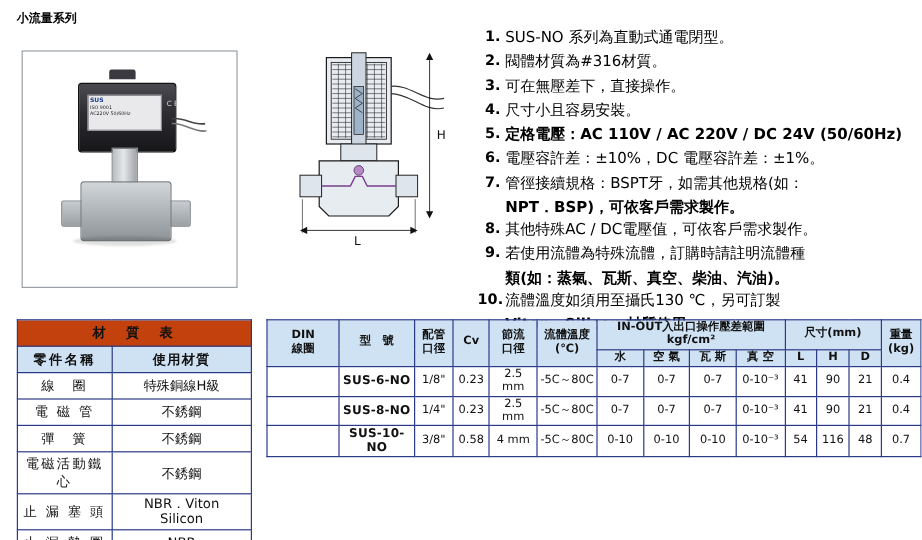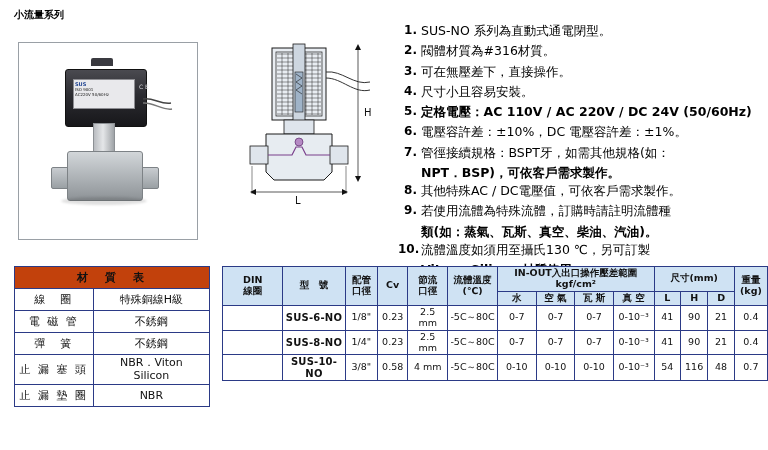--- a/index.html
+++ b/index.html
@@ -399,29 +399,37 @@
       <line x1="110" y1="124" x2="110" y2="152" stroke="#111" stroke-width="0.5"></line>
     </svg>
   </div>
 
   <table id="material-table">
     <tbody>
         <tr>
       <td class="hdr" colspan="2">材　質　表</td>
     </tr>
     <tr>
+      <td class="sub c0">零件名稱</td>
+      <td class="sub c1">使用材質</td>
+    </tr>
+    <tr>
       <td class="c0">線　圈</td>
       <td class="c1">特殊銅線H級</td>
     </tr>
     <tr>
       <td class="c0">電 磁 管</td>
       <td class="c1">不銹鋼</td>
     </tr>
     <tr>
       <td class="c0">彈　簧</td>
+      <td class="c1">不銹鋼</td>
+    </tr>
+    <tr>
+      <td class="c0">電磁活動鐵心</td>
       <td class="c1">不銹鋼</td>
     </tr>
     <tr>
       <td class="c0">止 漏 塞 頭</td>
       <td class="c1 two-line" style="white-space:pre-line">NBR．Viton
 Silicon</td>
     </tr>
     <tr>
       <td class="c0">止 漏 墊 圈</td>
       <td class="c1">NBR</td>

